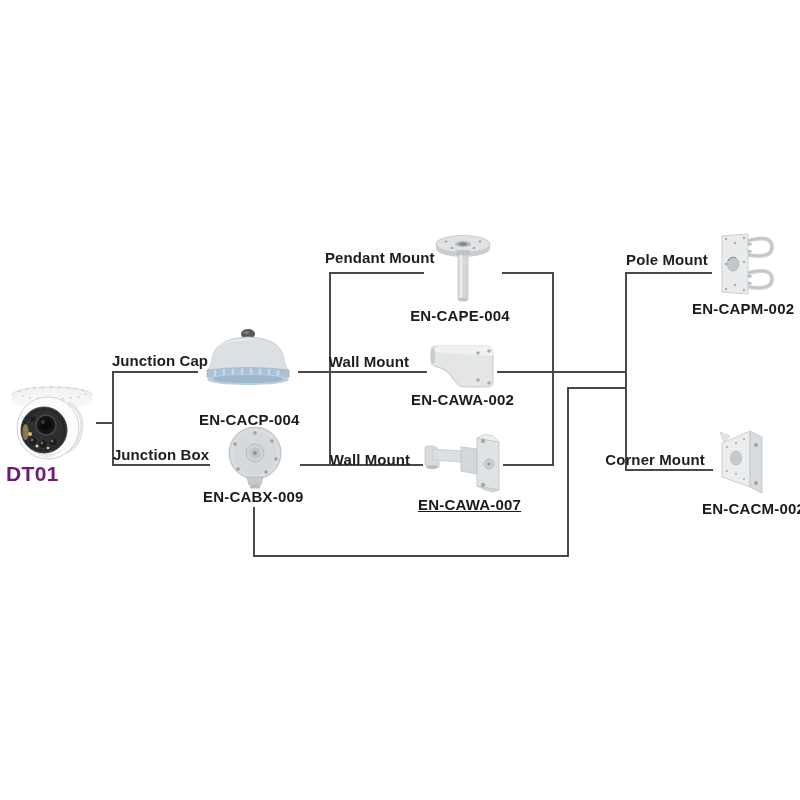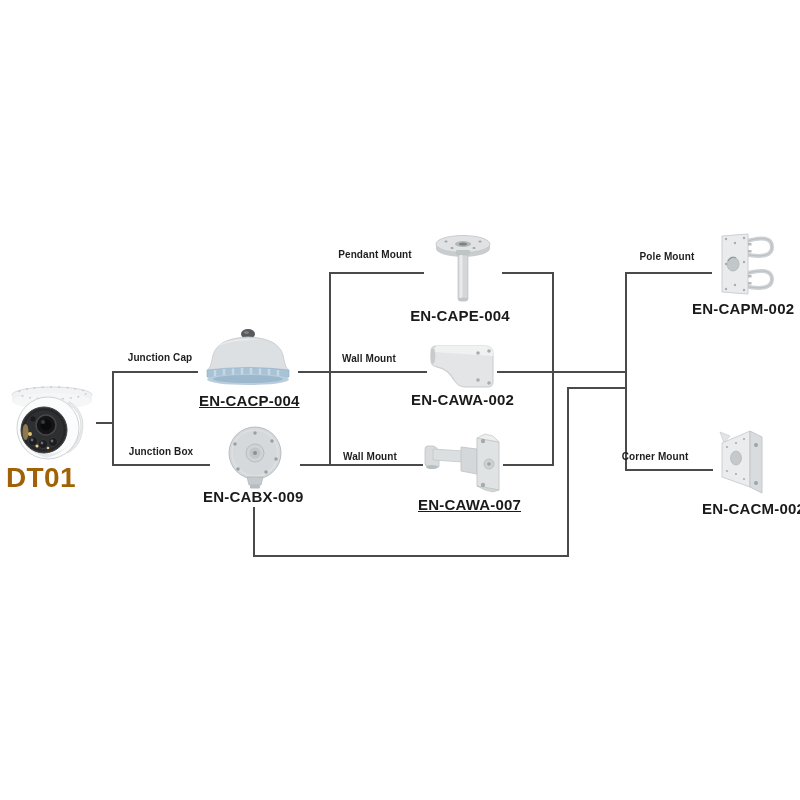--- a/index.html
+++ b/index.html
@@ -10,23 +10,23 @@
   
   .ln{position:absolute;background:#4a4a4a;z-index:1;}
   .ln.h{height:2px;}
   .ln.v{width:2px;}
   .ln.above{z-index:4;}
   
   .img-box{position:absolute;background:#ffffff;z-index:2;}
   .img-box svg{display:block;}
   
   .lbl{position:absolute;z-index:5;white-space:nowrap;}
-  .type-lbl{font-size:10px;font-weight:bold;letter-spacing:.1px;text-align:center;}
+  .type-lbl{font-size:15px;font-weight:bold;letter-spacing:.1px;text-align:center;}
   .code-lbl{font-size:15px;font-weight:bold;letter-spacing:.2px;text-align:center;color:#1a1a1a;}
-  .model-lbl{font-size:28px;font-weight:bold;letter-spacing:.4px;color:#a16207;}
+  .model-lbl{font-size:21px;font-weight:bold;letter-spacing:.4px;color:#701a75;}
 </style>
 </head>
 <body>
 
 <div class="canvas">
 
   <div class="ln h above" style="left:82px;top:422px;width:31px;"></div>
   <div class="ln h" style="left:112px;top:371px;width:514px;"></div>
   <div class="ln h" style="left:112px;top:464px;width:441px;"></div>
   <div class="ln h" style="left:329px;top:272px;width:224px;"></div>
@@ -85,21 +85,21 @@
         <line x1="53" y1="42" x2="53" y2="56"></line>
           <line x1="62" y1="42.5" x2="62" y2="55"></line>
         <line x1="71" y1="43" x2="71" y2="54"></line>
           <line x1="80" y1="44" x2="80" y2="52"></line>
       </g>
       <ellipse cx="50" cy="53.5" rx="41" ry="5.5" fill="#b9cddc"></ellipse>
       <ellipse cx="50" cy="53" rx="35" ry="4" fill="#9cb8cd"></ellipse>
     </svg>
   </div>
   <div class="lbl type-lbl" style="left:110px;top:352px;width:100px;">Junction Cap</div>
-  <div class="lbl code-lbl" style="left:199px;top:392px;width:100px;text-decoration:underline;">EN-CACP-004</div>
+  <div class="lbl code-lbl" style="left:199px;top:411px;width:100px;">EN-CACP-004</div>
 
   <div class="img-box" style="left:210px;top:424px;width:90px;height:65px;">
     <svg width="90" height="65" viewBox="0 0 90 65">
       <circle cx="45" cy="29" r="26" fill="#d6d9db" stroke="#b4b8ba" stroke-width="0.9"></circle>
       <path d="M23,18 A26,26 0 0 1 60,7 A26,26 0 0 0 23,18 Z" fill="#e7e9ea"></path>
       <circle cx="45" cy="29" r="23" fill="none" stroke="#dfe2e3" stroke-width="1.2"></circle>
       <circle cx="45" cy="29" r="9" fill="#cfd3d5" stroke="#b0b5b7" stroke-width="0.8"></circle>
       <circle cx="45" cy="29" r="5.5" fill="#c0c5c7"></circle>
       <circle cx="45" cy="29" r="2" fill="#8c9193"></circle>
       <g fill="#999ea0">

